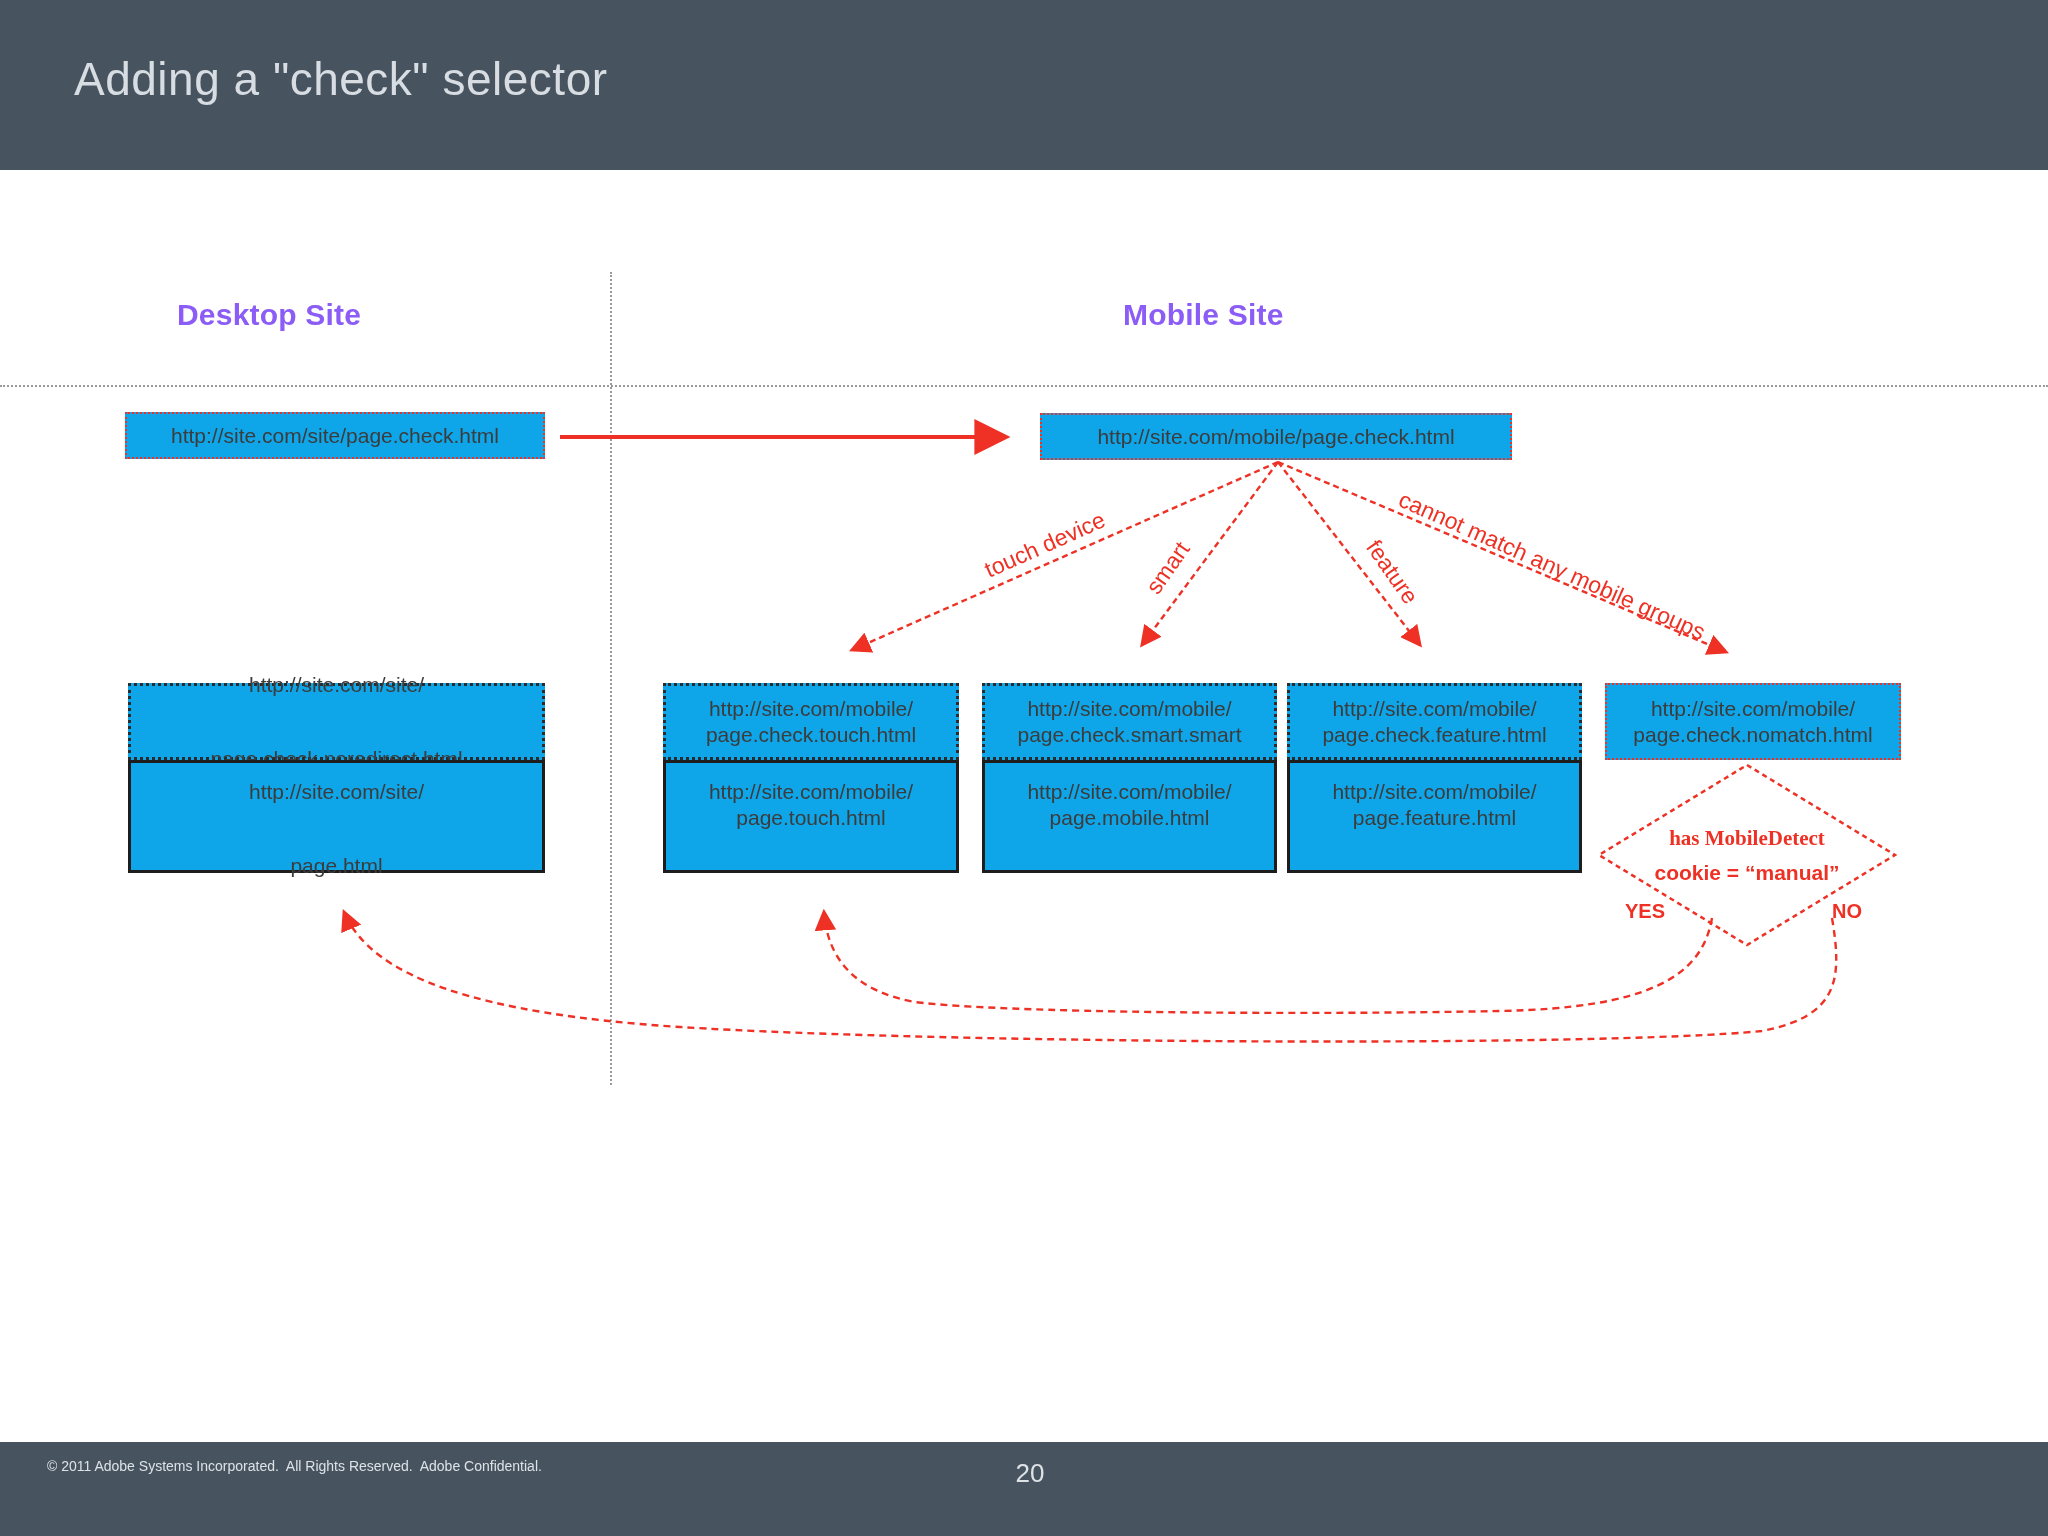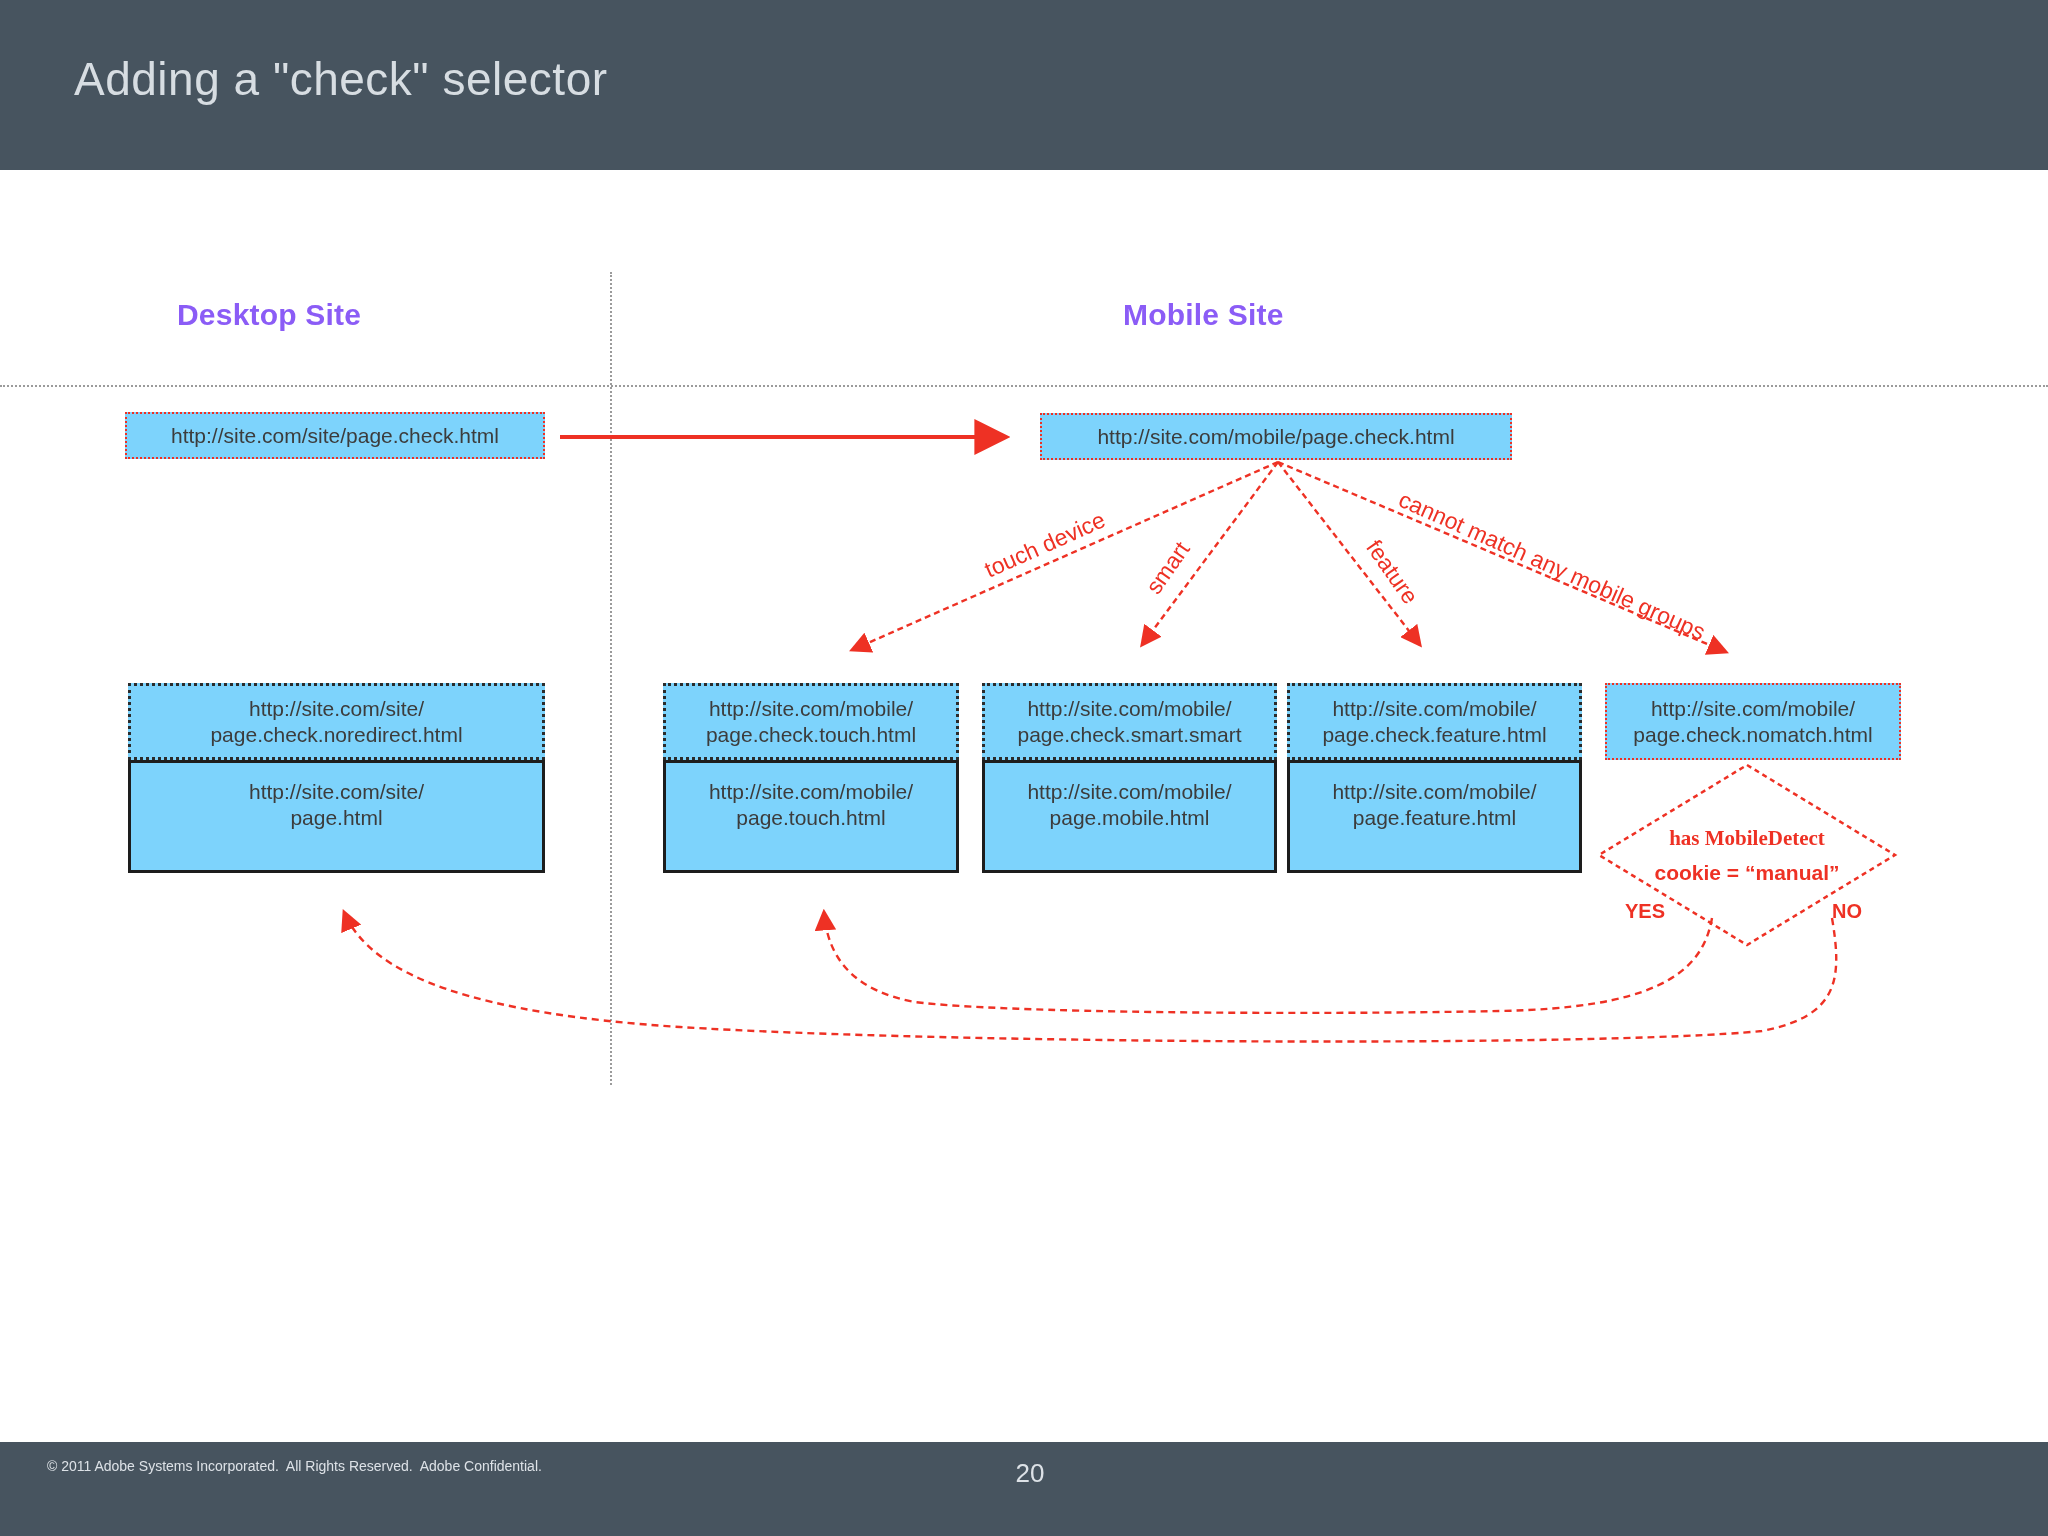--- a/index.html
+++ b/index.html
@@ -20,32 +20,32 @@
     position:absolute;top:298px;width:320px;text-align:left;
     font-size:30px;color:#8b5cf6;font-weight:bold;letter-spacing:.2px;
   }
   #col-desktop{left:177px;}
   #col-mobile{left:1123px;}
   
   #divider-vertical{position:absolute;left:610px;top:272px;height:813px;border-left:2px dotted #9b9b9b;}
   #divider-horizontal{position:absolute;left:0;top:385px;width:2048px;border-top:2px dotted #9b9b9b;}
   
   .urlbox{
-    position:absolute;box-sizing:border-box;background:#7dd3fc;
+    position:absolute;box-sizing:border-box;background:#0ea5e9;
     display:flex;flex-direction:column;align-items:center;justify-content:center;
     font-size:21px;line-height:26px;color:#3c3c3c;text-align:center;
   }
   .red-dotted{border:2px dotted #ee3124;}
   .black-dotted{border:3px dotted #2b2b2b;}
   .black-solid{border:3px solid #1d1d1d;justify-content:flex-start;padding-top:16px;}
   #box-desktop-check{left:125px;top:412px;width:420px;height:47px;}
   #box-mobile-check{left:1040px;top:413px;width:472px;height:47px;}
   .row-check{top:683px;height:77px;}
   .row-page{top:760px;height:113px;}
-  #box-desktop-noredirect,#box-desktop-page{left:128px;width:417px;}
+  #box-desktop-noredirect,#box-desktop-page{left:128px;width:417px;gap:48px;}
   #box-touch-check,#box-touch-page{left:663px;width:296px;}
   #box-smart-check,#box-smart-page{left:982px;width:295px;}
   #box-feature-check,#box-feature-page{left:1287px;width:295px;}
   #box-nomatch-check{left:1605px;width:296px;top:683px;height:77px;}
   
   .branch-label{
     position:absolute;color:#ee3124;font-size:23px;white-space:nowrap;
     transform-origin:center center;
   }
   #label-touch{left:1045px;top:545px;transform:translate(-50%,-50%) rotate(-24deg);}

